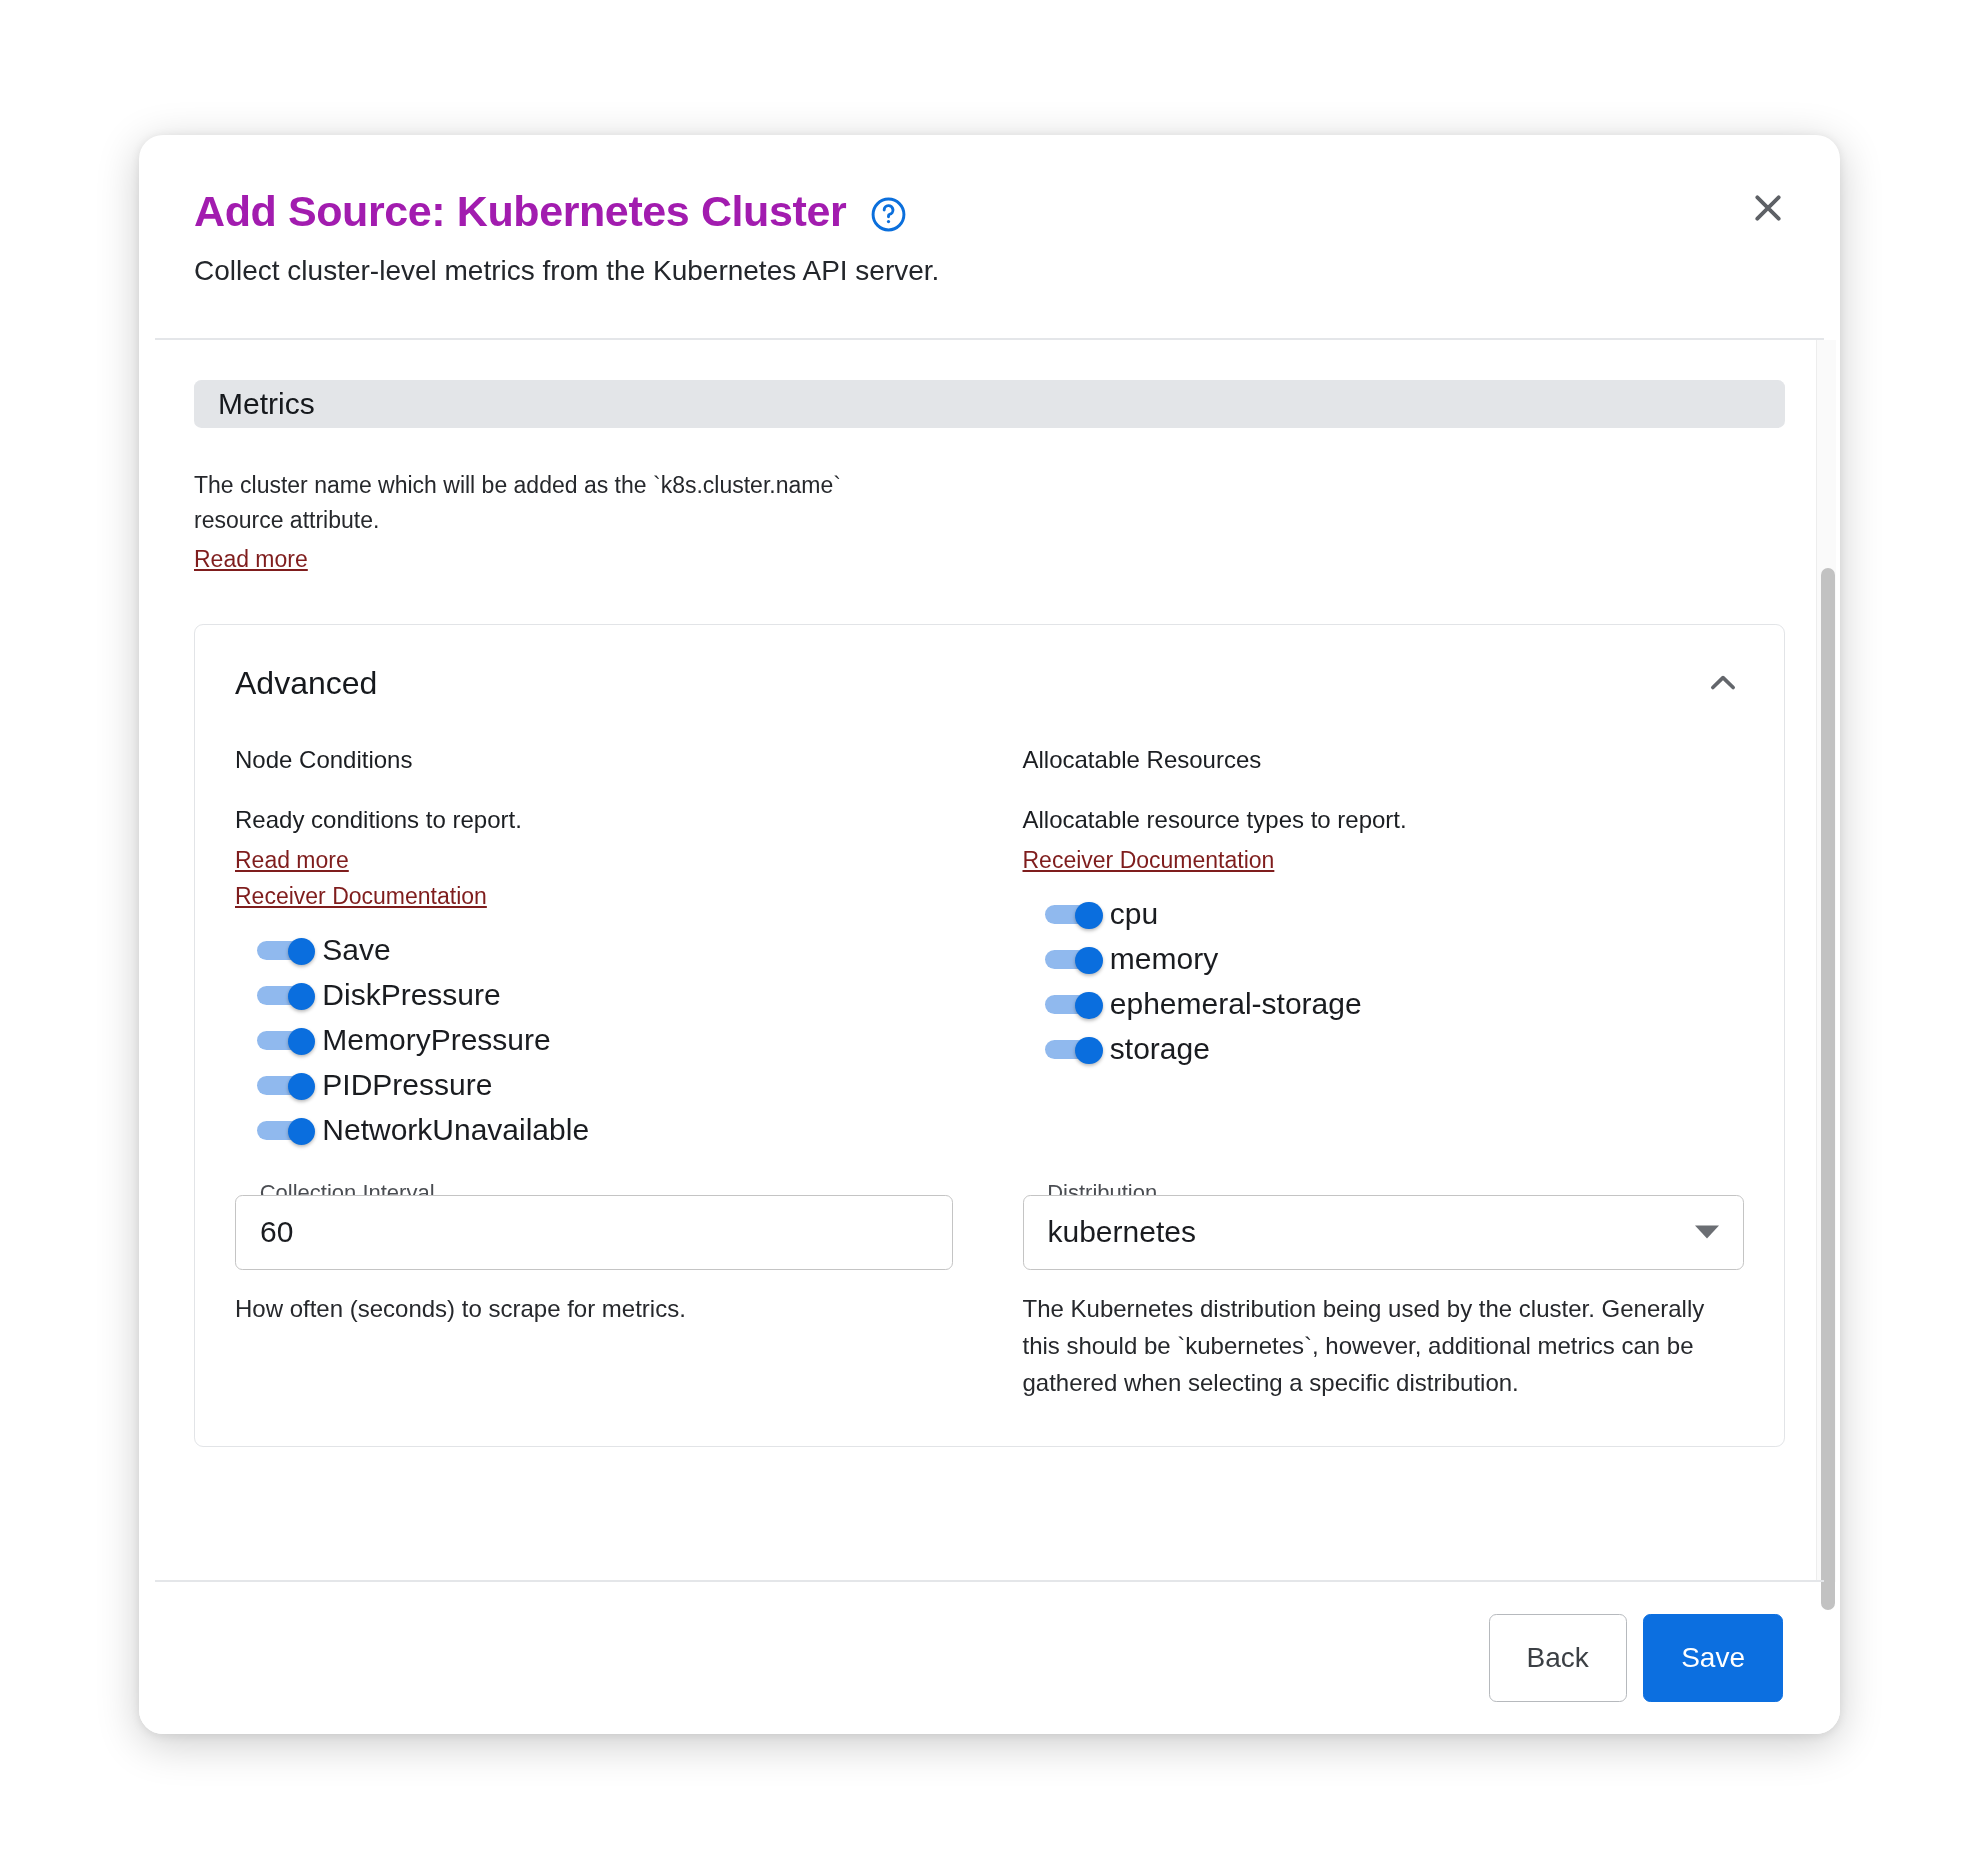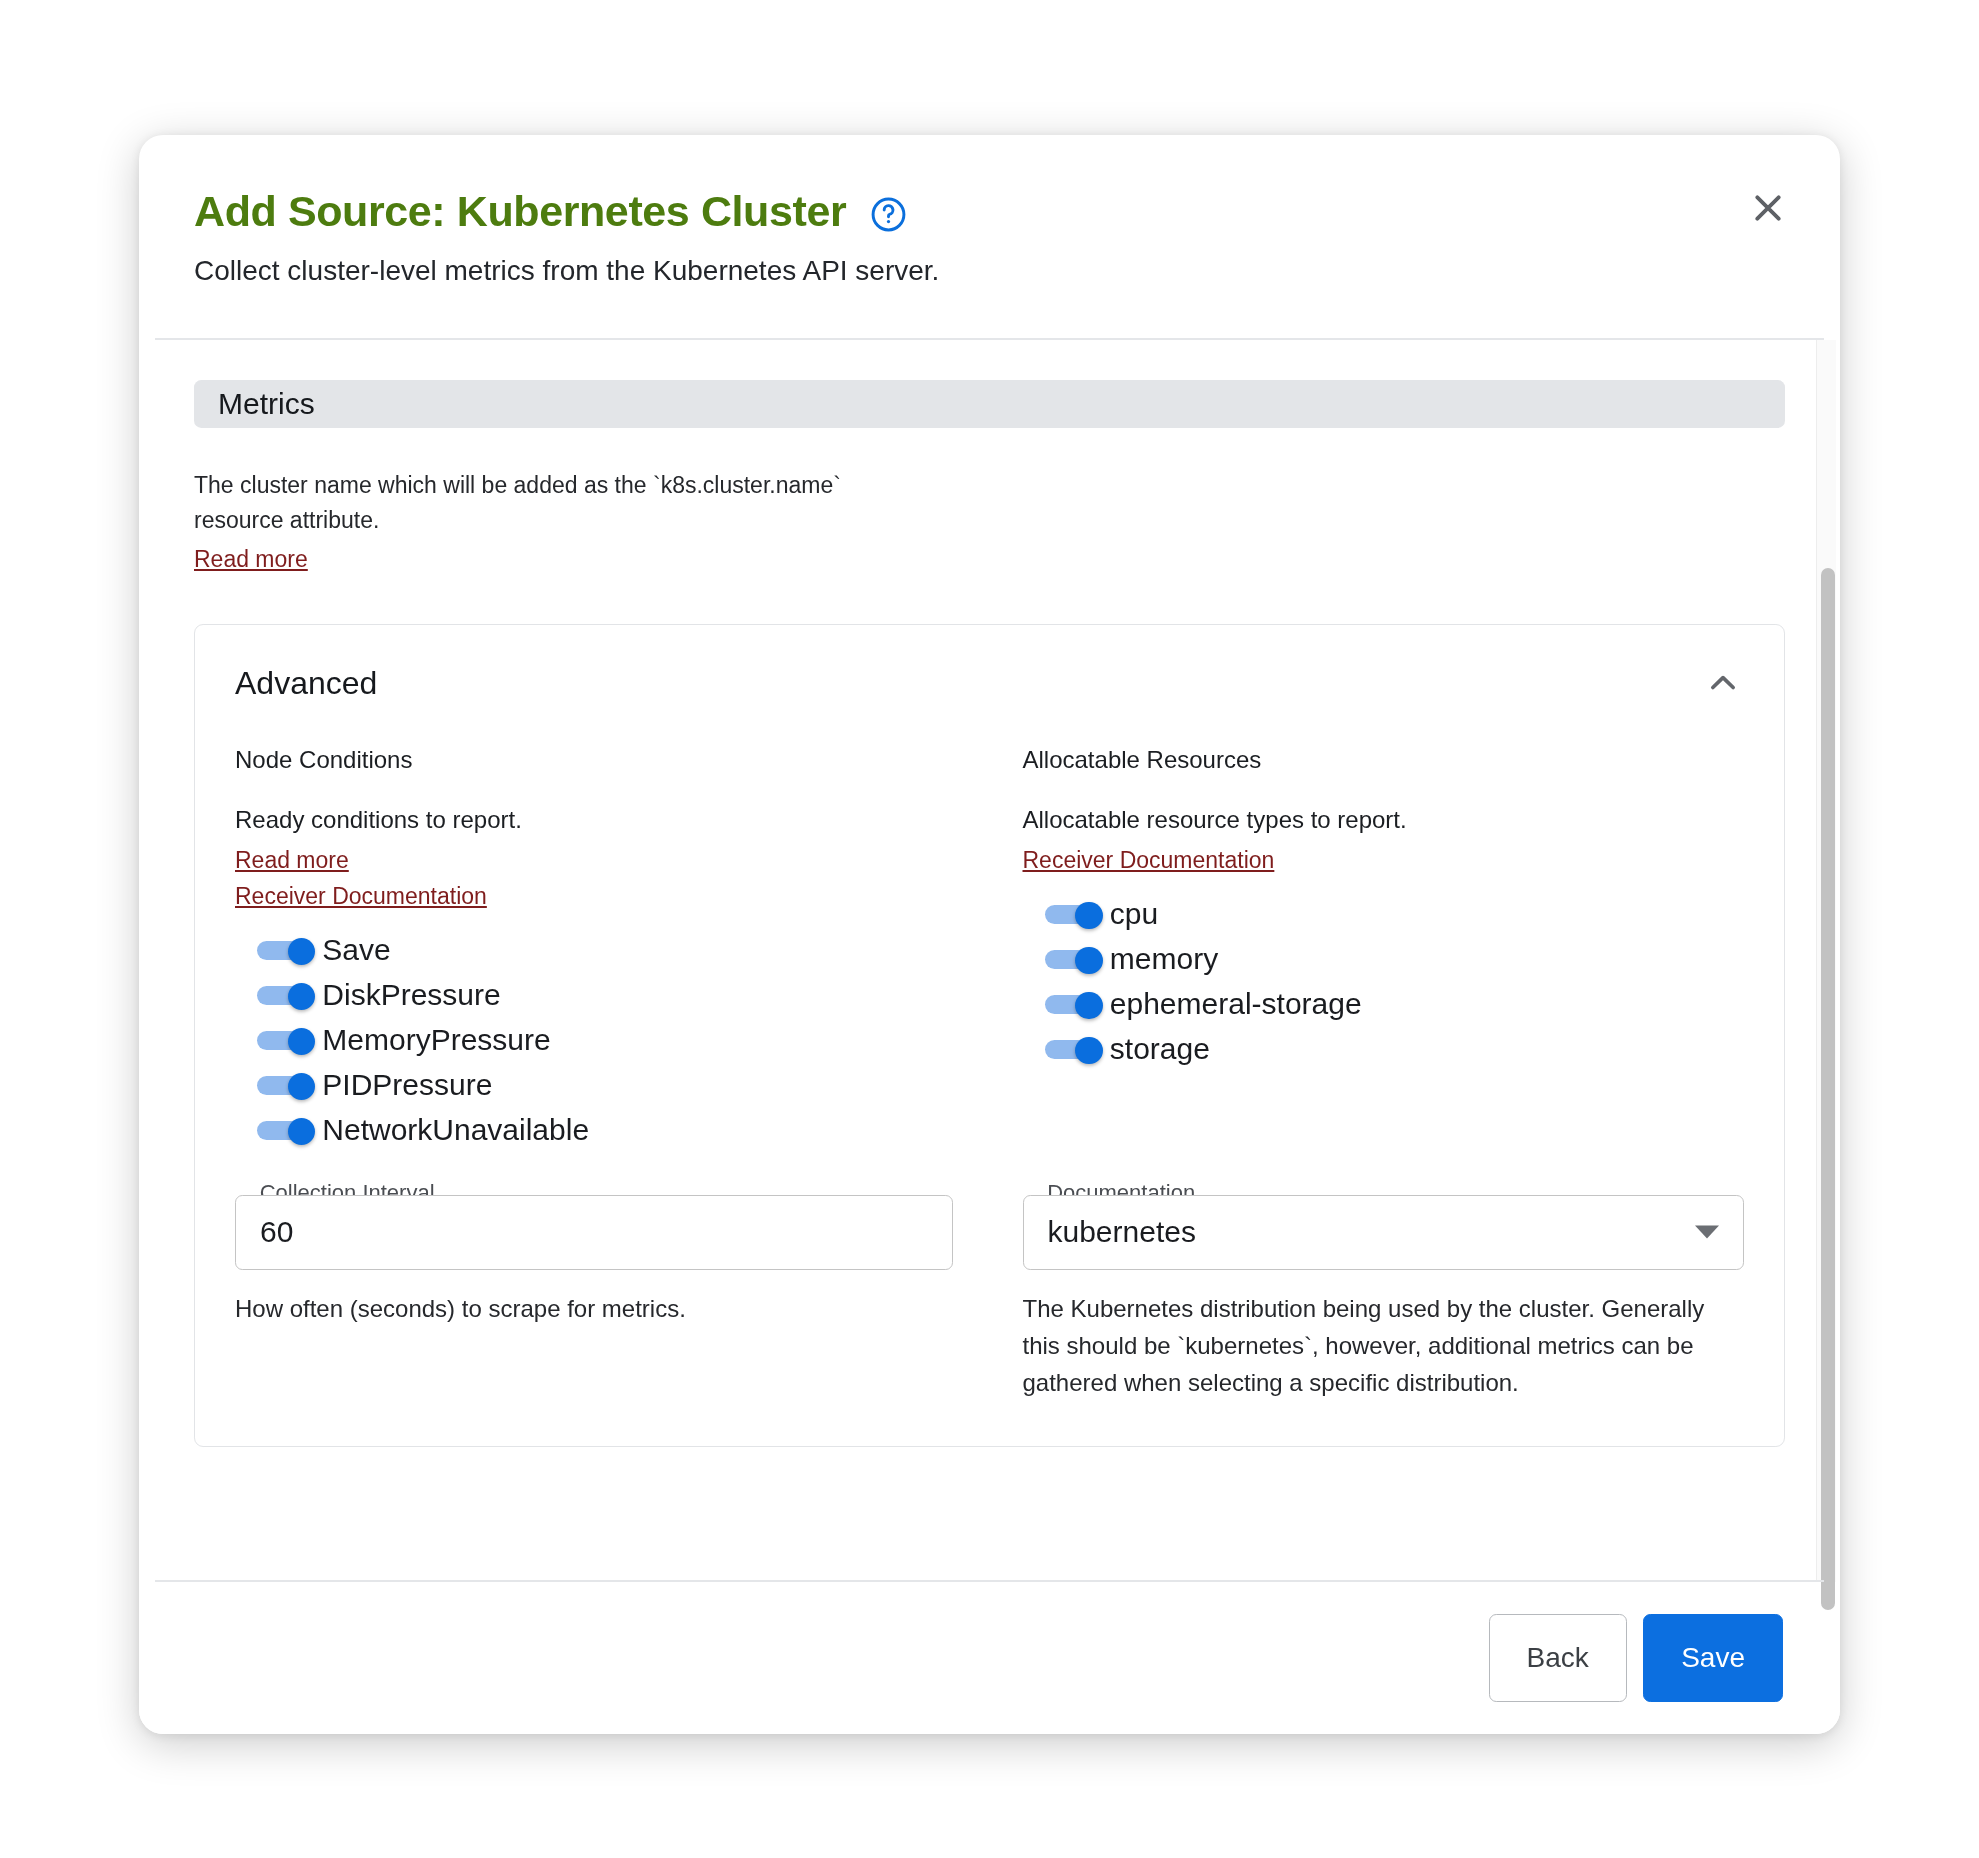--- a/index.html
+++ b/index.html
@@ -42,21 +42,21 @@
     height: 203px;
   }
   .title-row {
     display: flex;
     align-items: center;
     gap: 24px;
   }
   .modal-title {
     font-size: 43px;
     font-weight: 700;
-    color: #4d7c0f;
+    color: #a21caf;
     letter-spacing: -0.4px;
     line-height: 1.1;
     margin: 0;
     white-space: nowrap;
   }
   .help-icon {
     width: 37px; height: 37px;
     flex: 0 0 auto;
     display: block;
     margin-top: 5.5px;
@@ -466,21 +466,21 @@
               <label class="field">
                 <span class="legend">Collection Interval</span>
                 <span class="frame">
                   <span class="value">60</span>
                 </span>
               </label>
               <div class="field-help">How often (seconds) to scrape for metrics.</div>
             </div>
             <div class="col">
               <label class="field">
-                <span class="legend">Documentation</span>
+                <span class="legend">Distribution</span>
                 <span class="frame">
                   <span class="value">kubernetes</span>
                   <span class="caret-down"></span>
                 </span>
               </label>
               <div class="field-help">The Kubernetes distribution being used by the cluster. Generally this should be `kubernetes`, however, additional metrics can be gathered when selecting a specific distribution.</div>
             </div>
           </div>
         </div>
 

